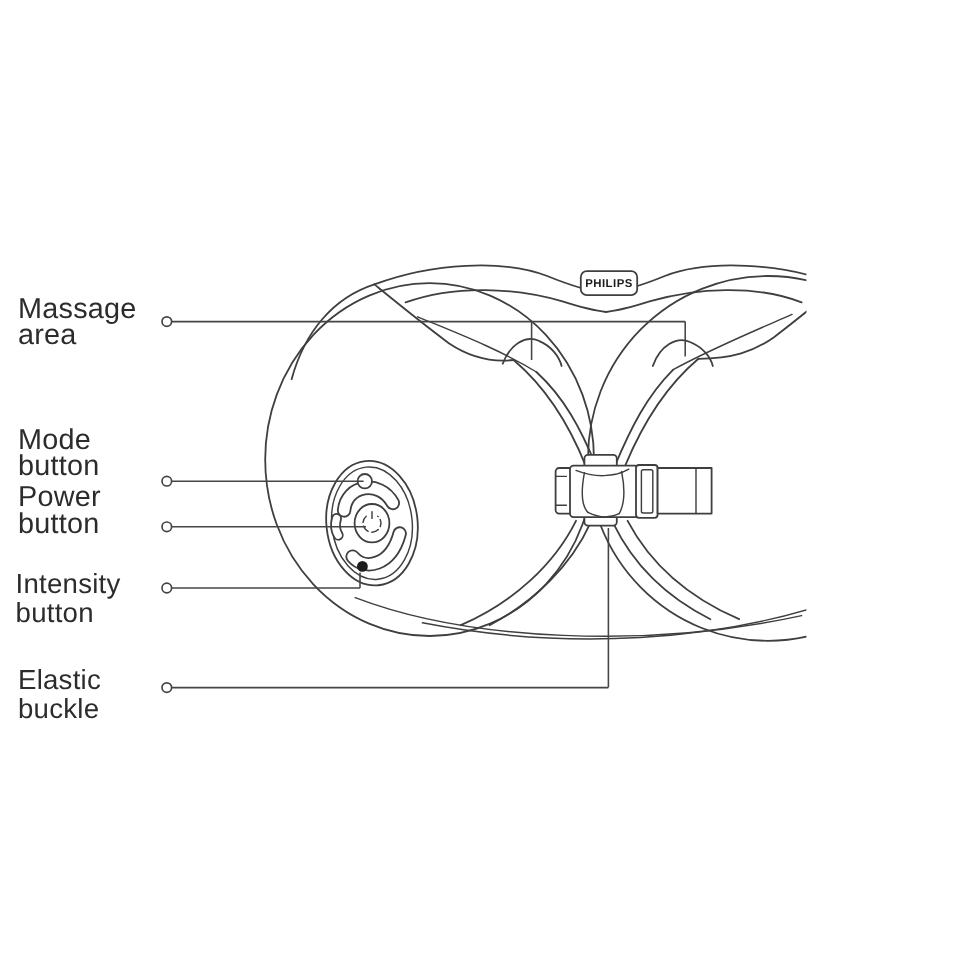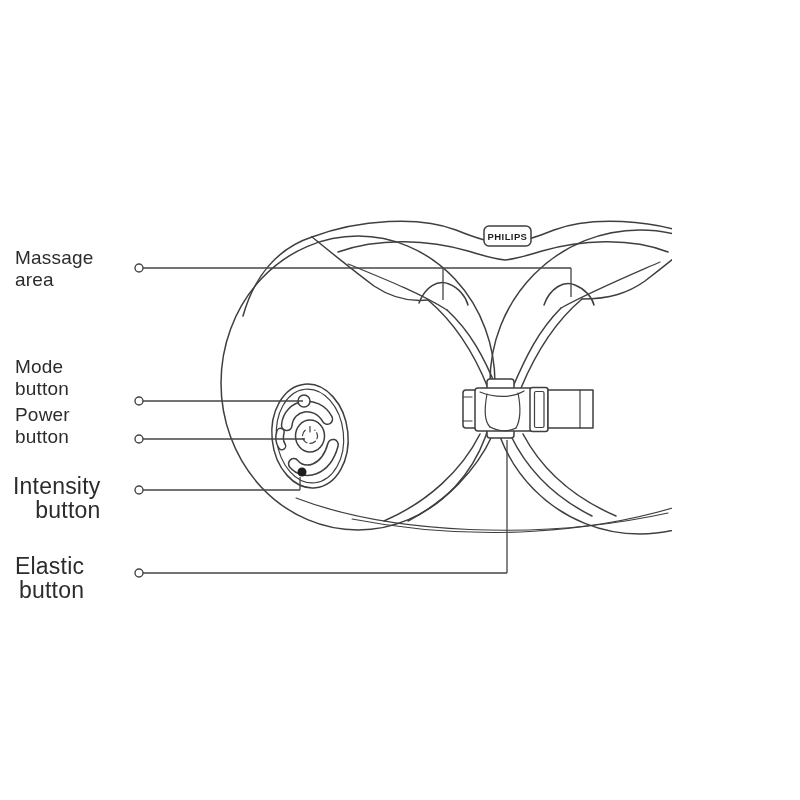--- a/index.html
+++ b/index.html
@@ -3,23 +3,23 @@
 <meta charset="utf-8">
 <style>
   html,body{margin:0;padding:0;background:#fff;}
   .stage{
     position:relative;width:672px;height:800px;background:#fff;overflow:hidden;
     font-family:"Liberation Sans", sans-serif;
   }
   .stage svg{position:absolute;left:0;top:0;}
   .callout{
     position:absolute;color:#2c2c2c;white-space:pre-line;
-    font-size:19px;line-height:22px;letter-spacing:0.2px;
+    font-size:24px;line-height:22px;letter-spacing:0.2px;
   }
-  .callout.big{font-size:23px;line-height:24px;text-align:right;}
+  .callout.big{font-size:23px;line-height:24px;}
   
   .ln{fill:none;stroke:#3f3f3f;stroke-width:1.5;stroke-linecap:round;stroke-linejoin:round;}
   .thin{fill:none;stroke:#3f3f3f;stroke-width:1.2;stroke-linecap:round;stroke-linejoin:round;}
   .wfill{fill:#ffffff;stroke:#3f3f3f;stroke-width:1.5;stroke-linejoin:round;}
   .leader{fill:none;stroke:#454545;stroke-width:1.3;}
   .dot{fill:#ffffff;stroke:#454545;stroke-width:1.4;}
   .sd{fill:none;stroke:#3f3f3f;stroke-linecap:round;}
   .sw{fill:none;stroke:#ffffff;stroke-linecap:round;}
   .badge-text{
     font-family:"Liberation Sans", sans-serif;font-weight:bold;font-size:9.5px;
@@ -144,14 +144,14 @@
 
   <div class="callout" style="left:15px;top:247px">Massage
 area</div>
   <div class="callout" style="left:15px;top:356px">Mode
 button</div>
   <div class="callout" style="left:15px;top:404px">Power
 button</div>
   <div class="callout big" style="left:13px;top:474px">Intensity
 button</div>
   <div class="callout big" style="left:15px;top:554px">Elastic
-button</div>
+buckle</div>
 </div>
 
 </body></html>

